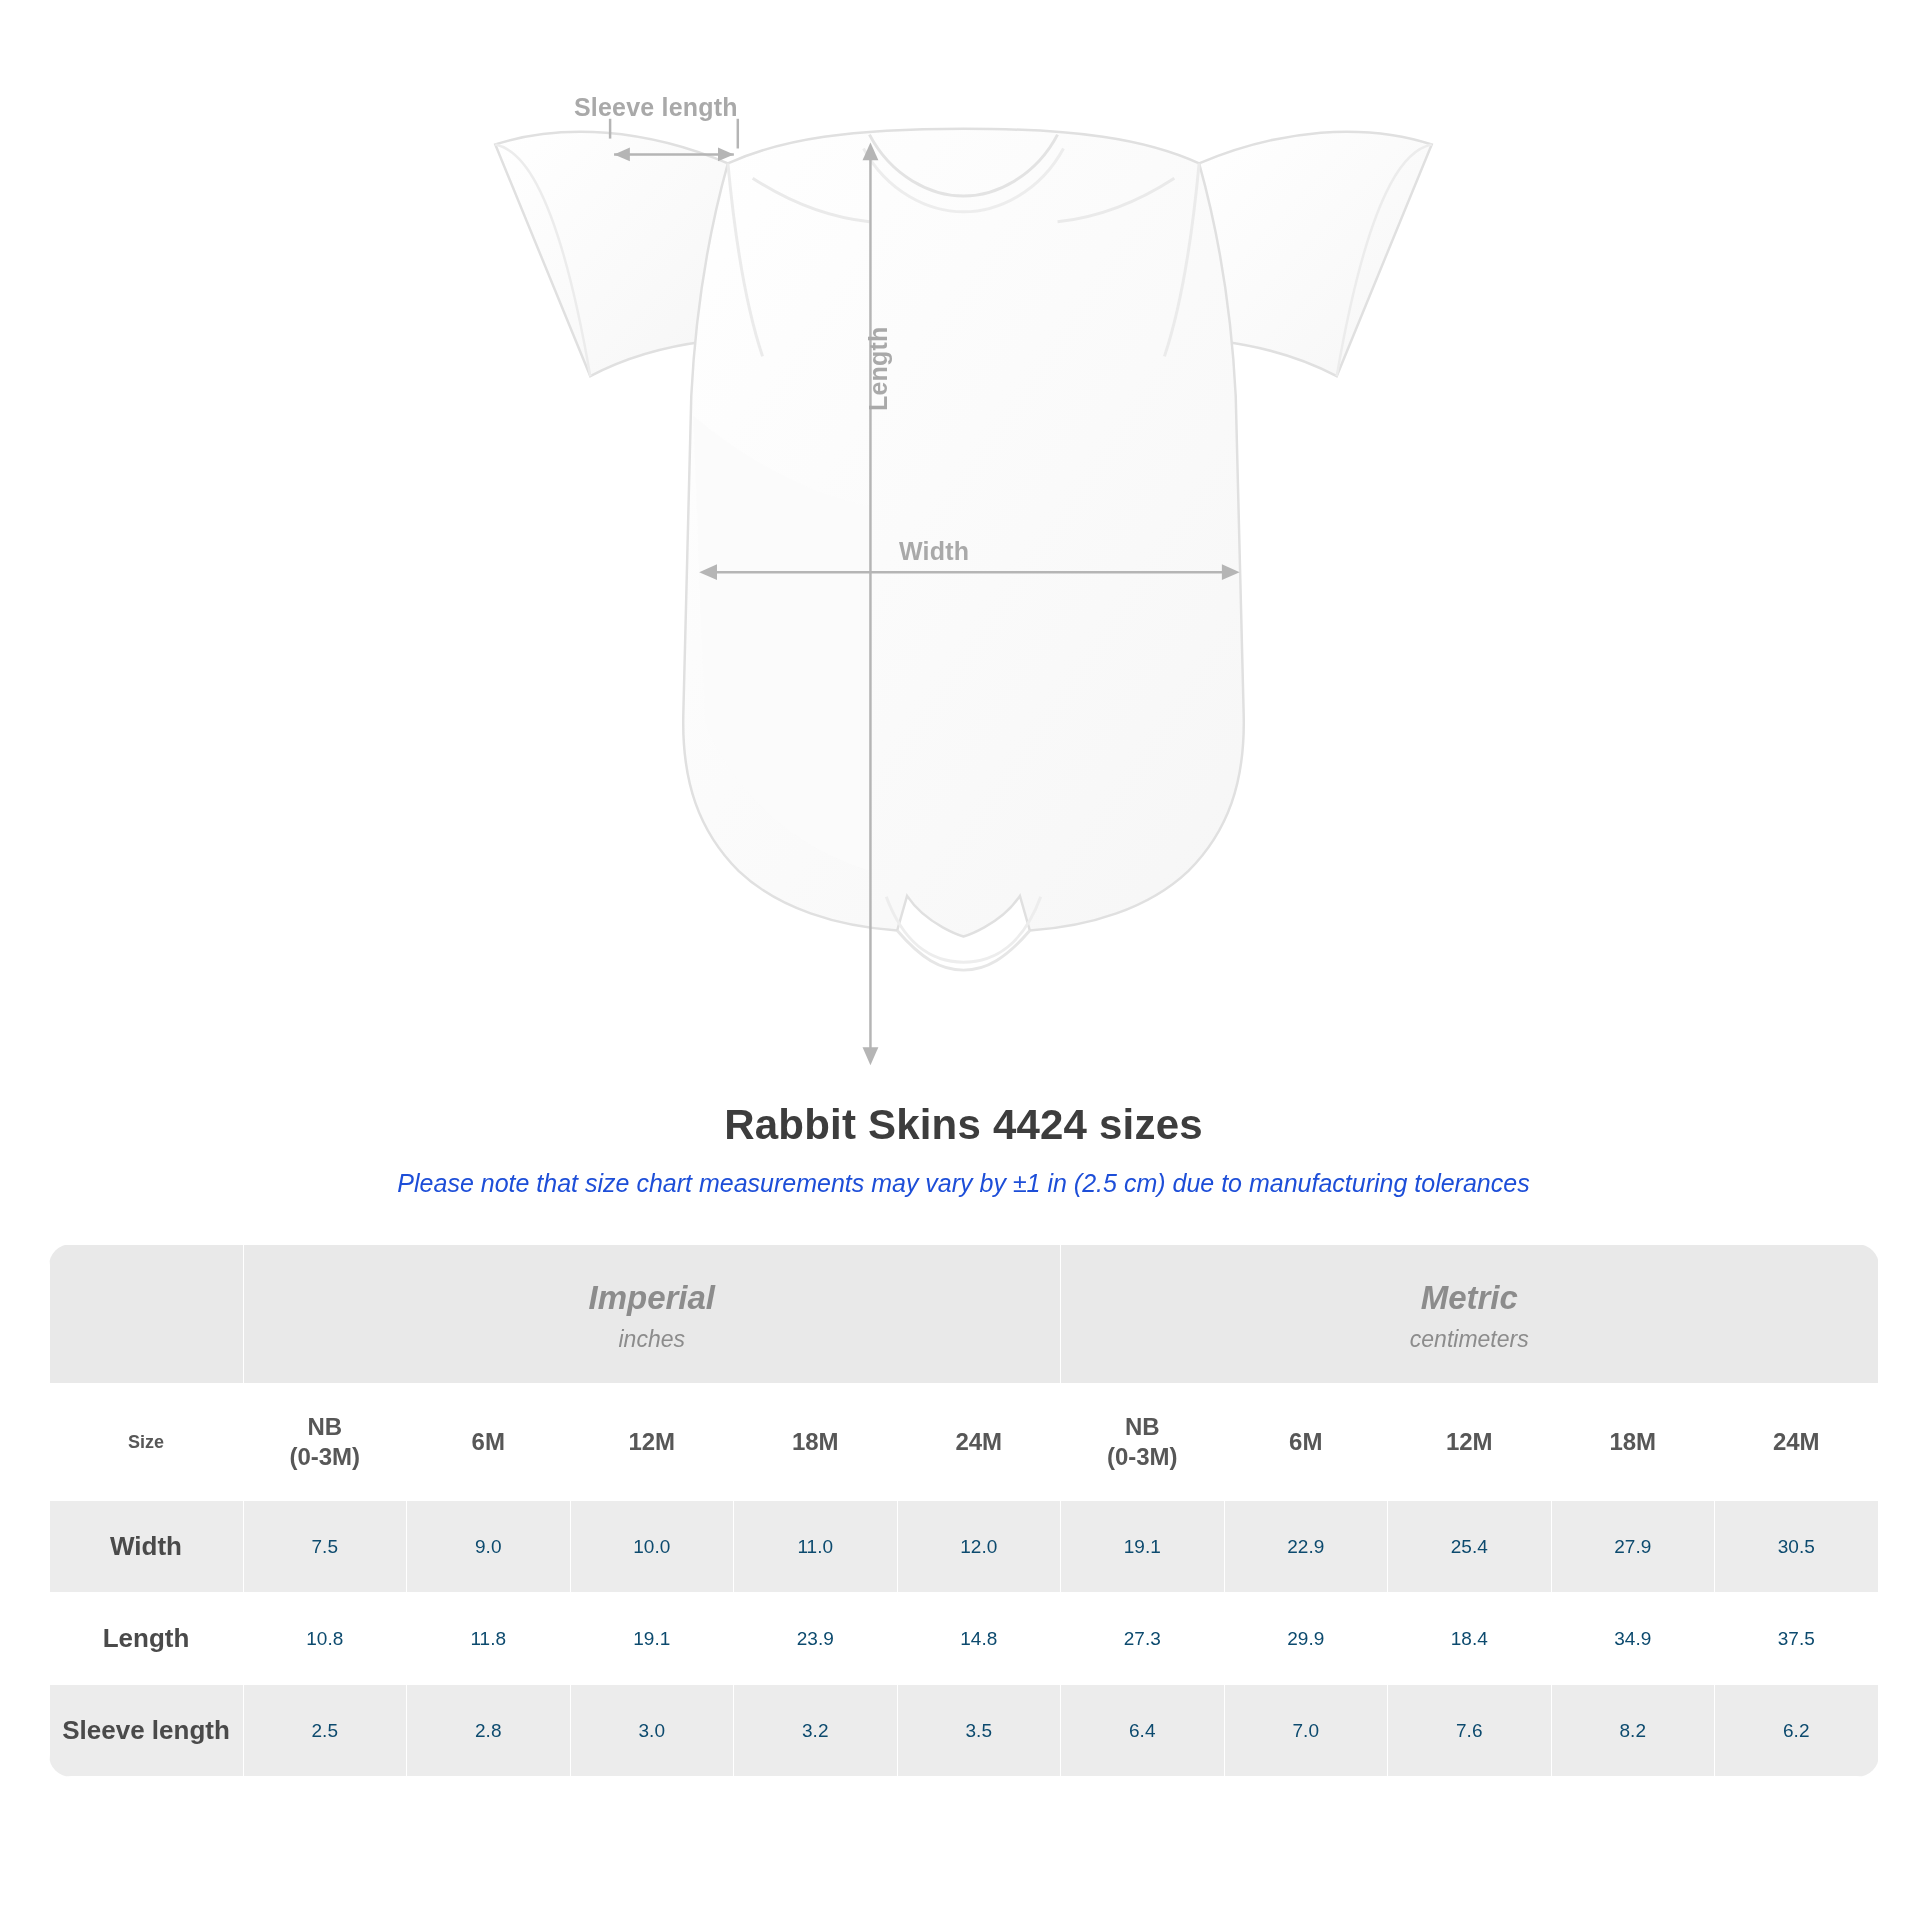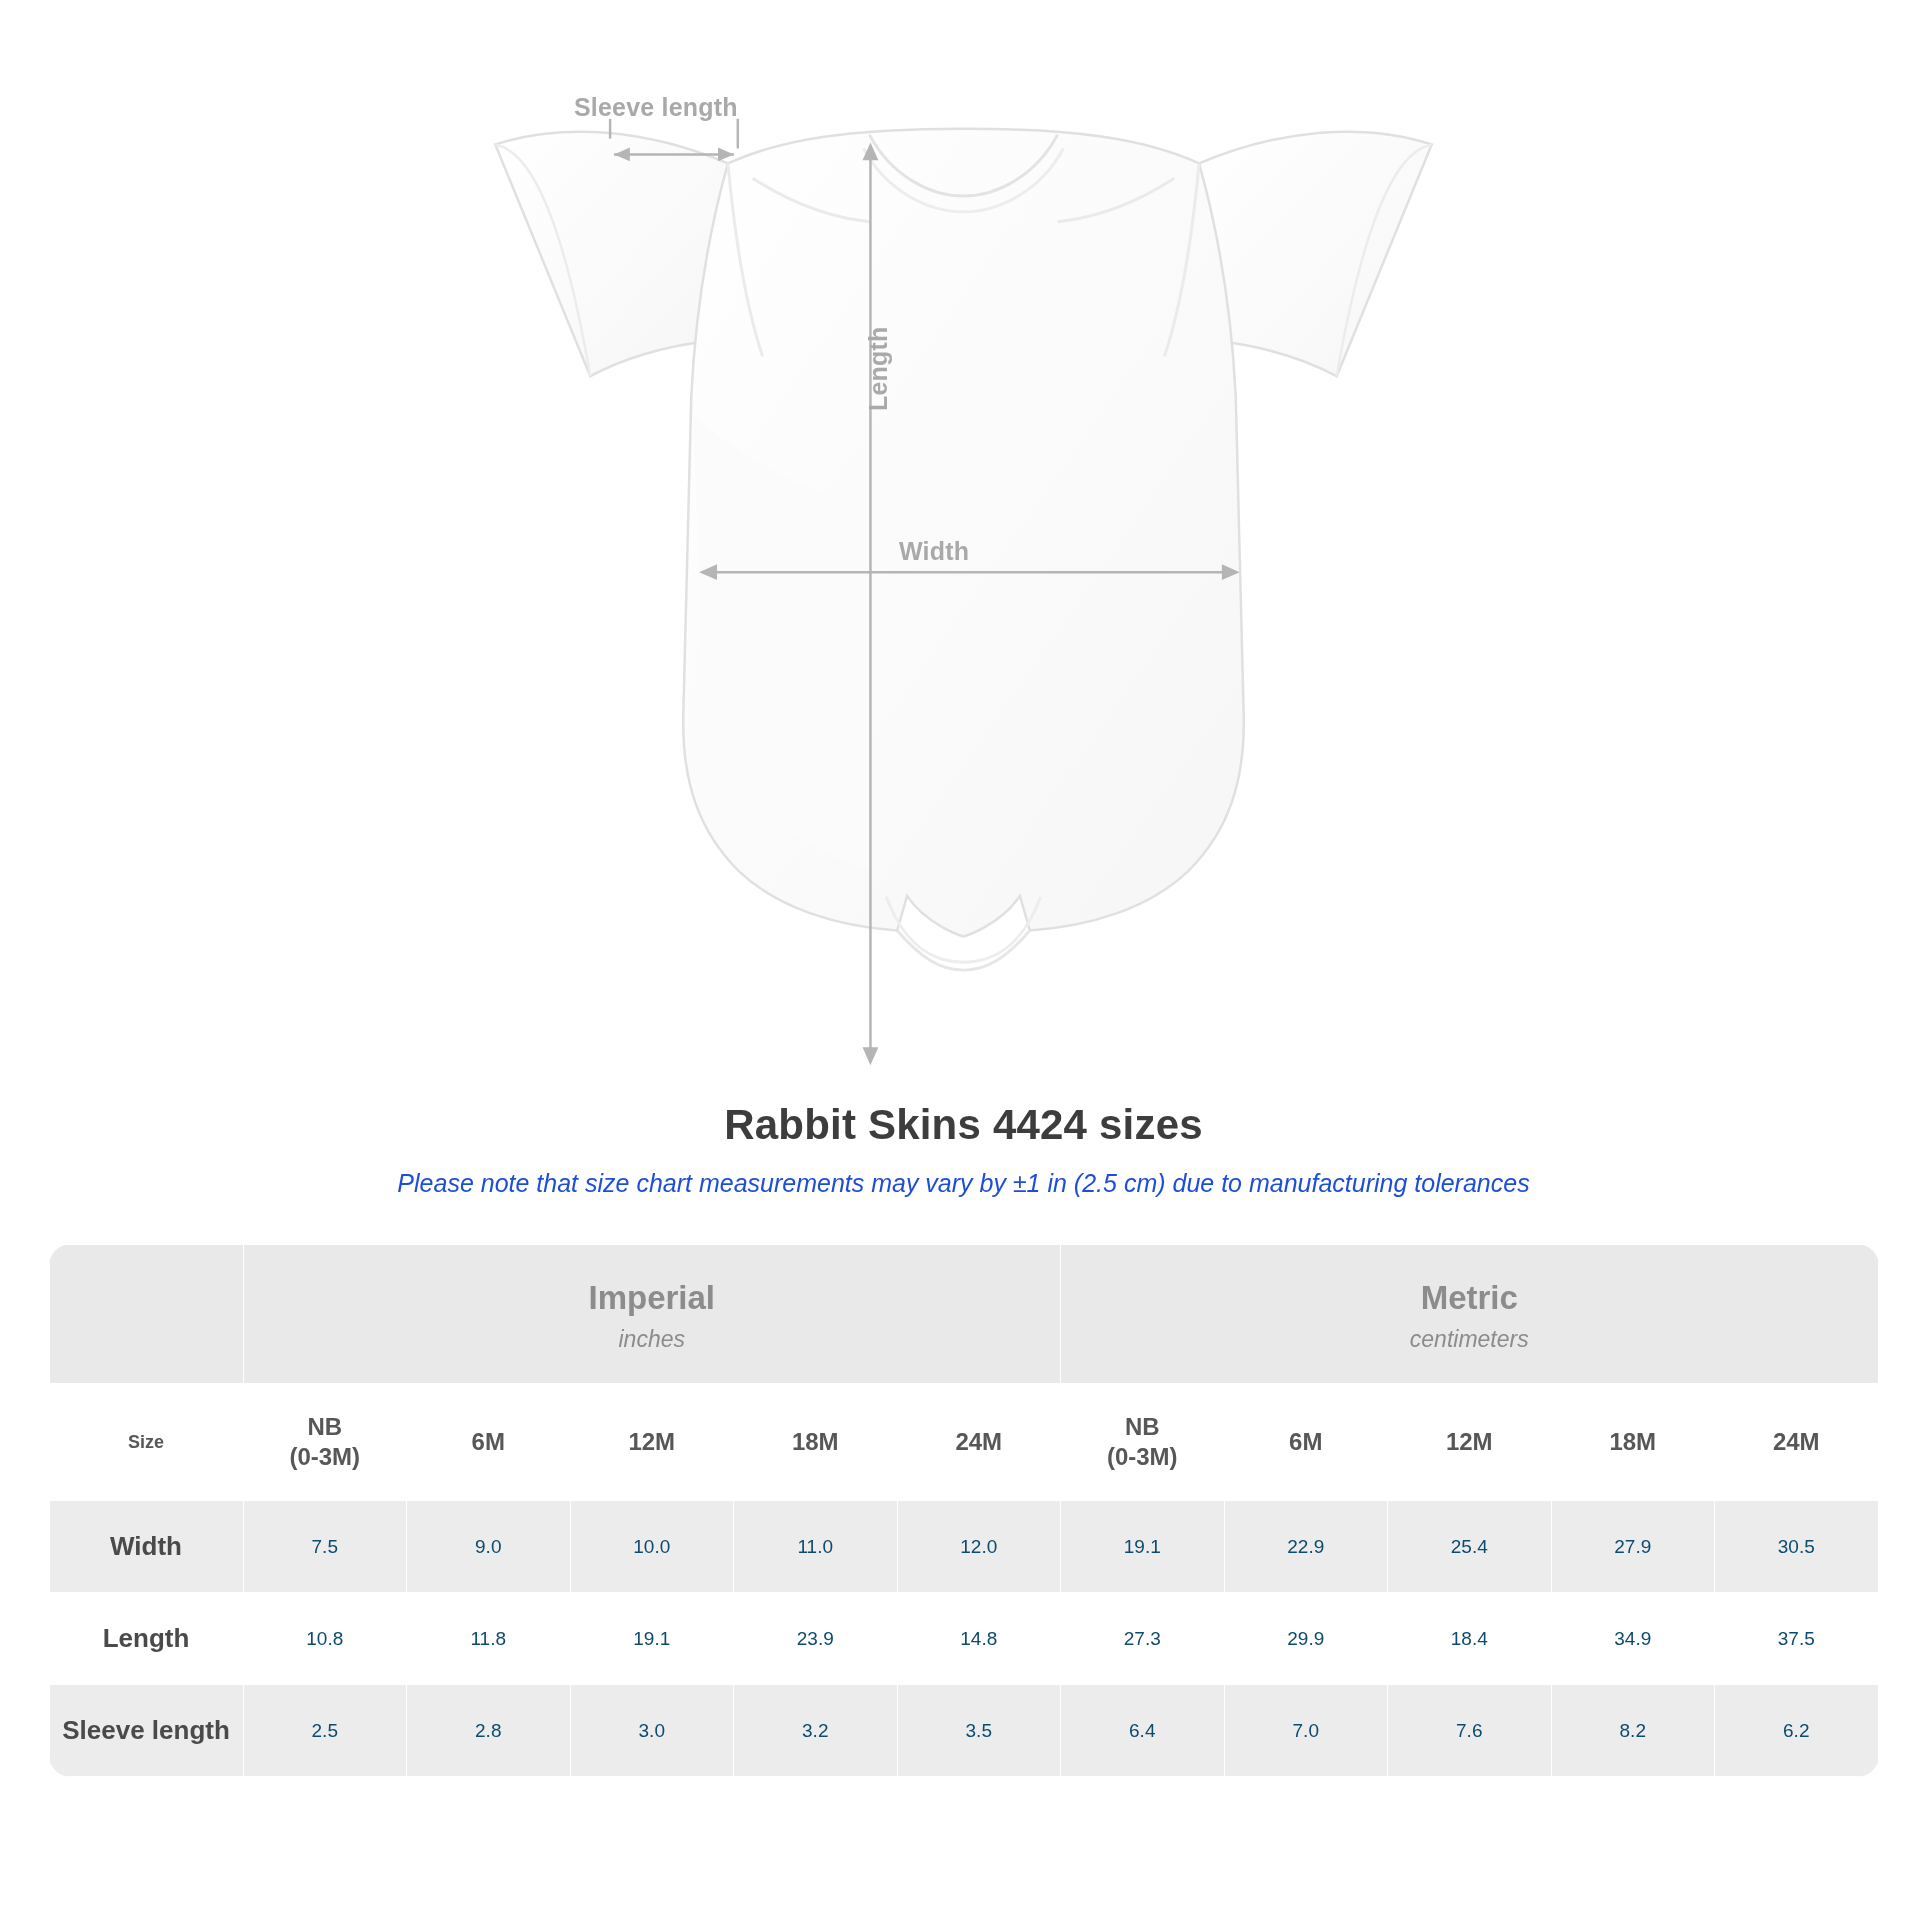--- a/index.html
+++ b/index.html
@@ -96,20 +96,21 @@
   }
 
   .unit-header td {
     background: #e9e9e9;
     padding: 34px 0 30px 0;
     border: none;
   }
   .unit-name {
     font-size: 33px;
     font-weight: bold;
+    font-style: italic;
     color: #8c8c8c;
   }
   .unit-sub {
     font-size: 23px;
     font-style: italic;
     color: #8c8c8c;
     margin-top: 9px;
   }
 
   .col-header td {

